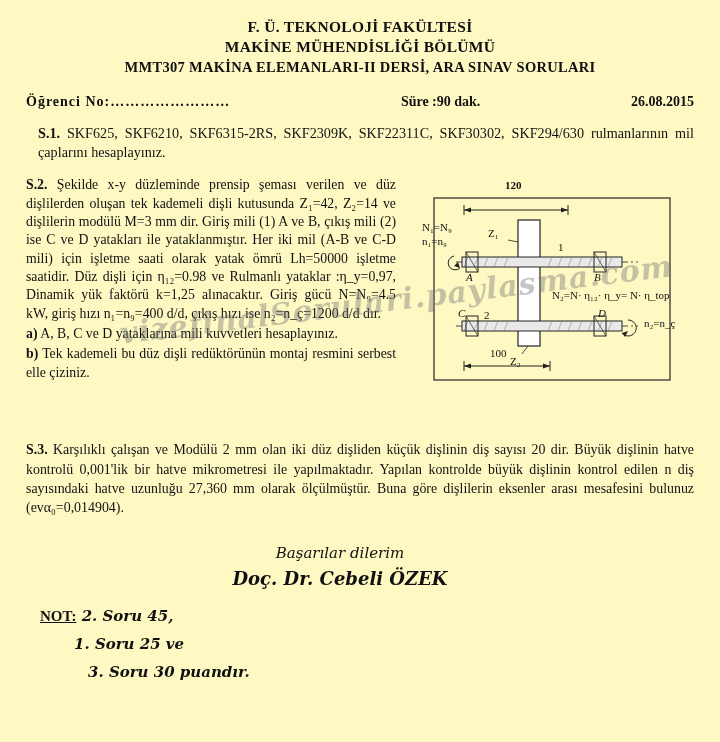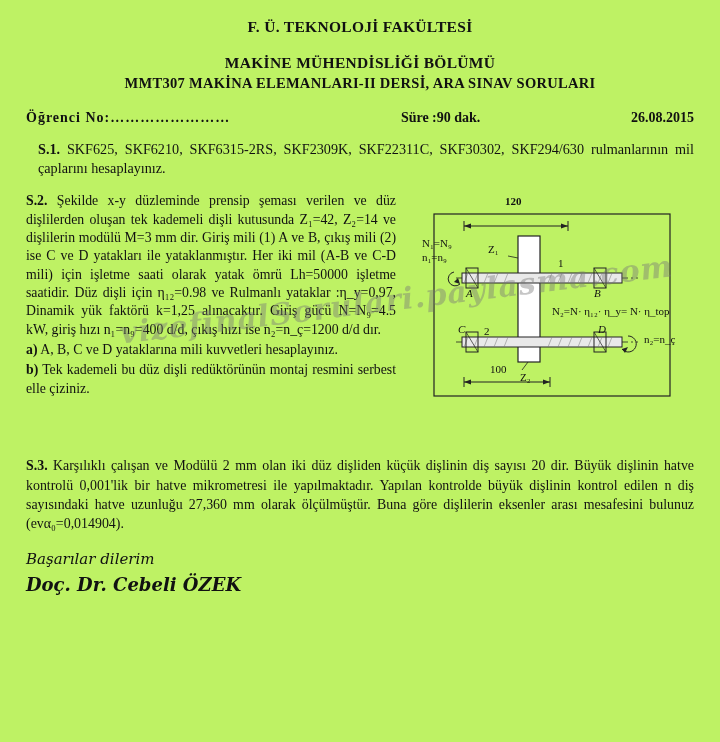--- a/index.html
+++ b/index.html
@@ -13,34 +13,34 @@
     font-family: "Liberation Serif", serif;
     color: #111;
     position: relative;
     overflow: hidden;
   }
   .page {
     position: absolute;
     left: 0; top: 0;
     width: 720px;
     height: 742px;
-    background: #bef264;
+    background: #fef9c3;
   }
 
   
   .header {
     text-align: center;
     padding-top: 18px;
   }
   .header div {
     font-weight: bold;
     letter-spacing: 0.3px;
   }
   .hdr1 { font-size: 15.5px; }
-  .hdr2 { font-size: 15.5px; margin-top: 18px; }
+  .hdr2 { font-size: 15.5px; margin-top: 2px; }
   .hdr3 { font-size: 14.5px; margin-top: 3px; text-align: center; }
 
   
   .inforow {
     margin-top: 18px;
     padding: 0 26px 0 26px;
     display: flex;
     align-items: baseline;
     font-size: 14px;
     font-weight: bold;
@@ -91,22 +91,22 @@
 
   .q3 {
     margin-top: 14px;
     font-size: 13.9px;
     line-height: 1.38;
     text-align: justify;
   }
 
   
   .sig {
-    margin-top: 16px;
-    text-align: left;
+    margin-top: 26px;
+    text-align: center;
     padding-right: 40px;
     font-family: "DejaVu Serif", serif;
     font-style: italic;
   }
   .sig .l1 { font-size: 15px; }
   .sig .l2 { font-size: 18px; font-weight: bold; margin-top: 4px; }
 
   
   .note {
     margin-top: 14px;
@@ -262,21 +262,21 @@
           <polygon points="128,188 121,185.5 121,190.5" fill="#222"></polygon>
 
           <line x1="96" y1="64" x2="86" y2="62" stroke="#222" stroke-width="0.8"></line>
 
           <line x1="106" y1="168" x2="100" y2="176" stroke="#222" stroke-width="0.8"></line>
         </svg>
 
         <div class="flab" style="left:83px; top:0;font-weight:bold;">120</div>
         <div class="flab" style="left:68px; top:168px;">100</div>
         <div class="flab" style="left:66px; top:48px;">Z₁</div>
-        <div class="flab" style="left:98px; top:176px;">Z₂</div>
+        <div class="flab" style="left:88px; top:176px;">Z₂</div>
         <div class="flab" style="left:44px; top:92px; font-style:italic;">A</div>
         <div class="flab" style="left:172px; top:92px; font-style:italic;">B</div>
         <div class="flab" style="left:36px; top:128px; font-style:italic;">C</div>
         <div class="flab" style="left:176px; top:128px; font-style:italic;">D</div>
         <div class="flab" style="left:136px; top:62px;">1</div>
         <div class="flab" style="left:62px; top:130px;">2</div>
         <div class="flab" style="left:0px; top:42px;">N₁=N₉</div>
         <div class="flab" style="left:0px; top:56px;">n₁=n₉</div>
         <div class="flab" style="left:130px; top:110px;">N₂=N· η₁₂· η_y= N· η_top</div>
         <div class="flab" style="left:222px; top:138px;">n₂=n_ç</div>
@@ -286,17 +286,25 @@
     <div class="q3">
       <span class="qlabel">S.3.</span>
       <span>Karşılıklı çalışan ve Modülü 2 mm olan iki düz dişliden küçük dişlinin diş sayısı 20 dir. Büyük dişlinin hatve kontrolü 0,001'lik bir hatve mikrometresi ile yapılmaktadır. Yapılan kontrolde büyük dişlinin kontrol edilen n diş sayısındaki hatve uzunluğu 27,360 mm olarak ölçülmüştür. Buna göre dişlilerin eksenler arası mesafesini bulunuz (evα₀=0,014904).</span>
     </div>
 
     <div class="sig">
       <div class="l1">Başarılar dilerim</div>
       <div class="l2">Doç. Dr. Cebeli ÖZEK</div>
     </div>
 
+    <div class="note">
+      <div class="note-line l1">
+        <span class="nlabel">NOT:</span>
+        <span>2. Soru 45,</span>
+      </div>
+      <div class="note-line l2">1. Soru 25 ve</div>
+      <div class="note-line l3">3. Soru  30 puandır.</div>
+    </div>
 
   </div>
 
   <div class="watermark">vizefinalSorulari.paylasma.com</div>
 </div>
 
 </body></html>

